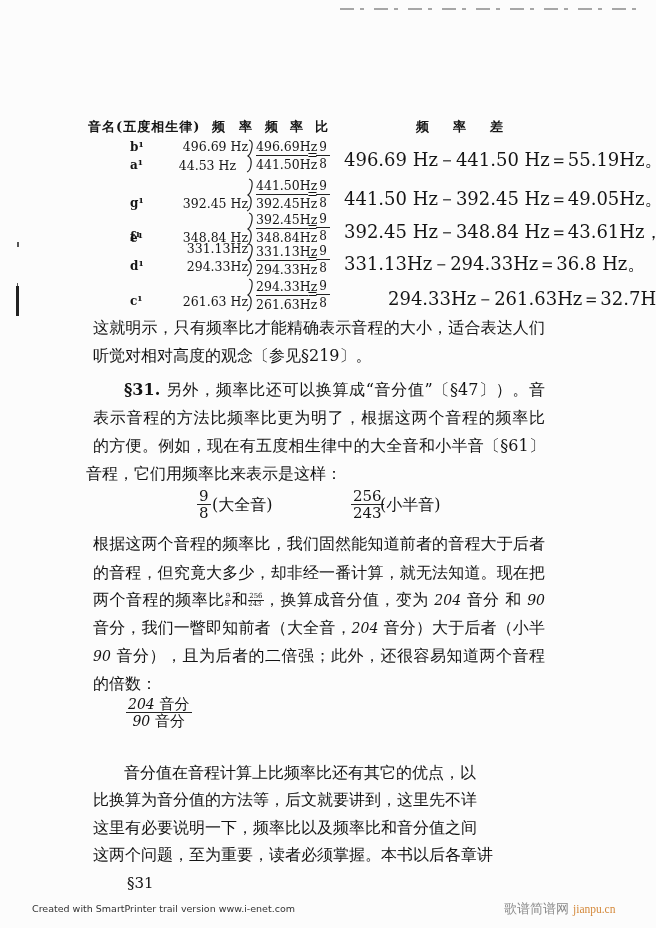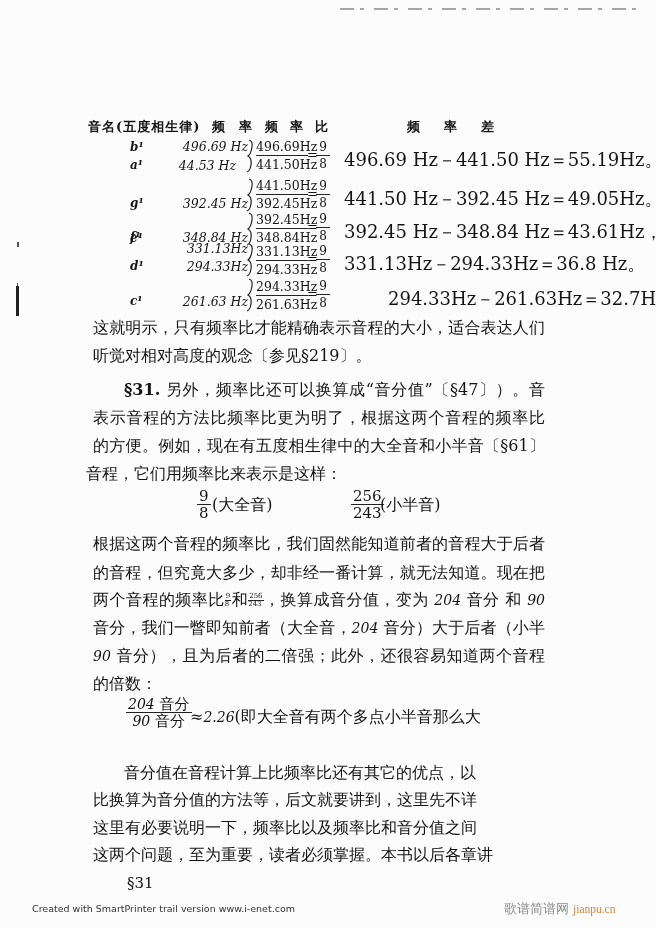--- a/index.html
+++ b/index.html
@@ -2,21 +2,21 @@
 <html><head>
 <meta charset="utf-8">
 <style>
   html, body { margin:0; padding:0; background:#fcfcfc; }
   #page {
     position:relative; width:656px; height:928px; overflow:hidden;
     background:#fcfcfc; color:#141414;
     font-family:"DejaVu Serif", "Liberation Serif", serif;
     padding-left:16px;
   }
-  .abs { position:absolute; white-space:nowrap;font-style:italic; }
+  .abs { position:absolute; white-space:nowrap; }
   .top-rule {
     position:absolute; left:340px; top:8px; width:306px; height:2px;
     background:repeating-linear-gradient(90deg,#8a8a8a 0 14px,transparent 14px 20px,#8a8a8a 20px 24px,transparent 24px 34px);
     opacity:.75;
   }
   .mark-dot { position:absolute; left:17px; top:242px; width:2px; height:5px; background:#555; }
   .mark-bar { position:absolute; left:16px; top:286px; width:3px; height:30px; background:#222; }
   .mark-bar2 { position:absolute; left:17px; top:283px; width:1px; height:3px; background:#555; }
 
   .th { position:absolute; font-size:13px; font-weight:bold; white-space:nowrap; letter-spacing:1px; }
@@ -56,21 +56,21 @@
 <div id="page">
 
   <div class="top-rule"></div>
   <div class="mark-dot"></div>
   <div class="mark-bar2"></div>
   <div class="mark-bar"></div>
 
   <div class="th" style="left:88px;top:118px;">音名(五度相生律)</div>
   <div class="th" style="left:212px;top:118px;letter-spacing:14px;">频率</div>
   <div class="th" style="left:265px;top:118px;letter-spacing:12px;">频率比</div>
-  <div class="th" style="left:407px;top:118px;letter-spacing:24px;font-family:Liberation Serif, serif;">频率差</div>
+  <div class="th" style="left:416px;top:118px;letter-spacing:24px;font-family:Liberation Serif, serif;">频率差</div>
 
   <div class="note abs" style="top:140px;">b¹</div>
   <div class="note abs" style="top:158px;">a¹</div>
   <div class="note abs" style="top:196px;">g¹</div>
   <div class="note abs" style="top:230px;">f¹</div>
   <div class="note abs" style="top:231px;">e¹</div>
   <div class="note abs" style="top:259px;">d¹</div>
   <div class="note abs" style="top:294px;">c¹</div>
 
   <div class="freq abs" style="top:139px;">496.69 Hz</div>
@@ -184,23 +184,20 @@
   <div class="line just" style="left:93px;top:645px;width:452px;">
     <span class="it">90</span> <span>音分），且为后者的二倍强；此外，还很容易知道两个音程正确</span>
   </div>
 
   <div class="line" style="left:93px;top:673px;">的倍数：</div>
 
   <div class="bigfrac" style="left:126px;top:696px;">
     <span class="num"><span class="it">204</span> <span>音分</span></span>
     <span class="den"><span class="it">90</span> <span>音分</span></span>
   </div>
-  <div class="line clip" style="left:190px;top:706px;width:303px;">
-    <span>≈</span><span class="it">2.26</span><span>(即大全音有两个多点小半音那么大</span>
-  </div>
 
   <div class="line clip" style="left:93px;top:789px;width:400px;">比换算为音分值的方法等，后文就要讲到，这里先不详</div>
   <div class="line clip" style="left:124px;top:762px;width:369px;">音分值在音程计算上比频率比还有其它的优点，以</div>
   <div class="line clip" style="left:93px;top:817px;width:400px;">这里有必要说明一下，频率比以及频率比和音分值之间</div>
   <div class="line clip" style="left:93px;top:844px;width:400px;">这两个问题，至为重要，读者必须掌握。本书以后各章讲</div>
 
   <div class="line" style="left:127px;top:872px;font-size:15px;">§31</div>
 
   <div class="footer-left">Created with SmartPrinter trail version www.i-enet.com</div>
   <div class="footer-right">

